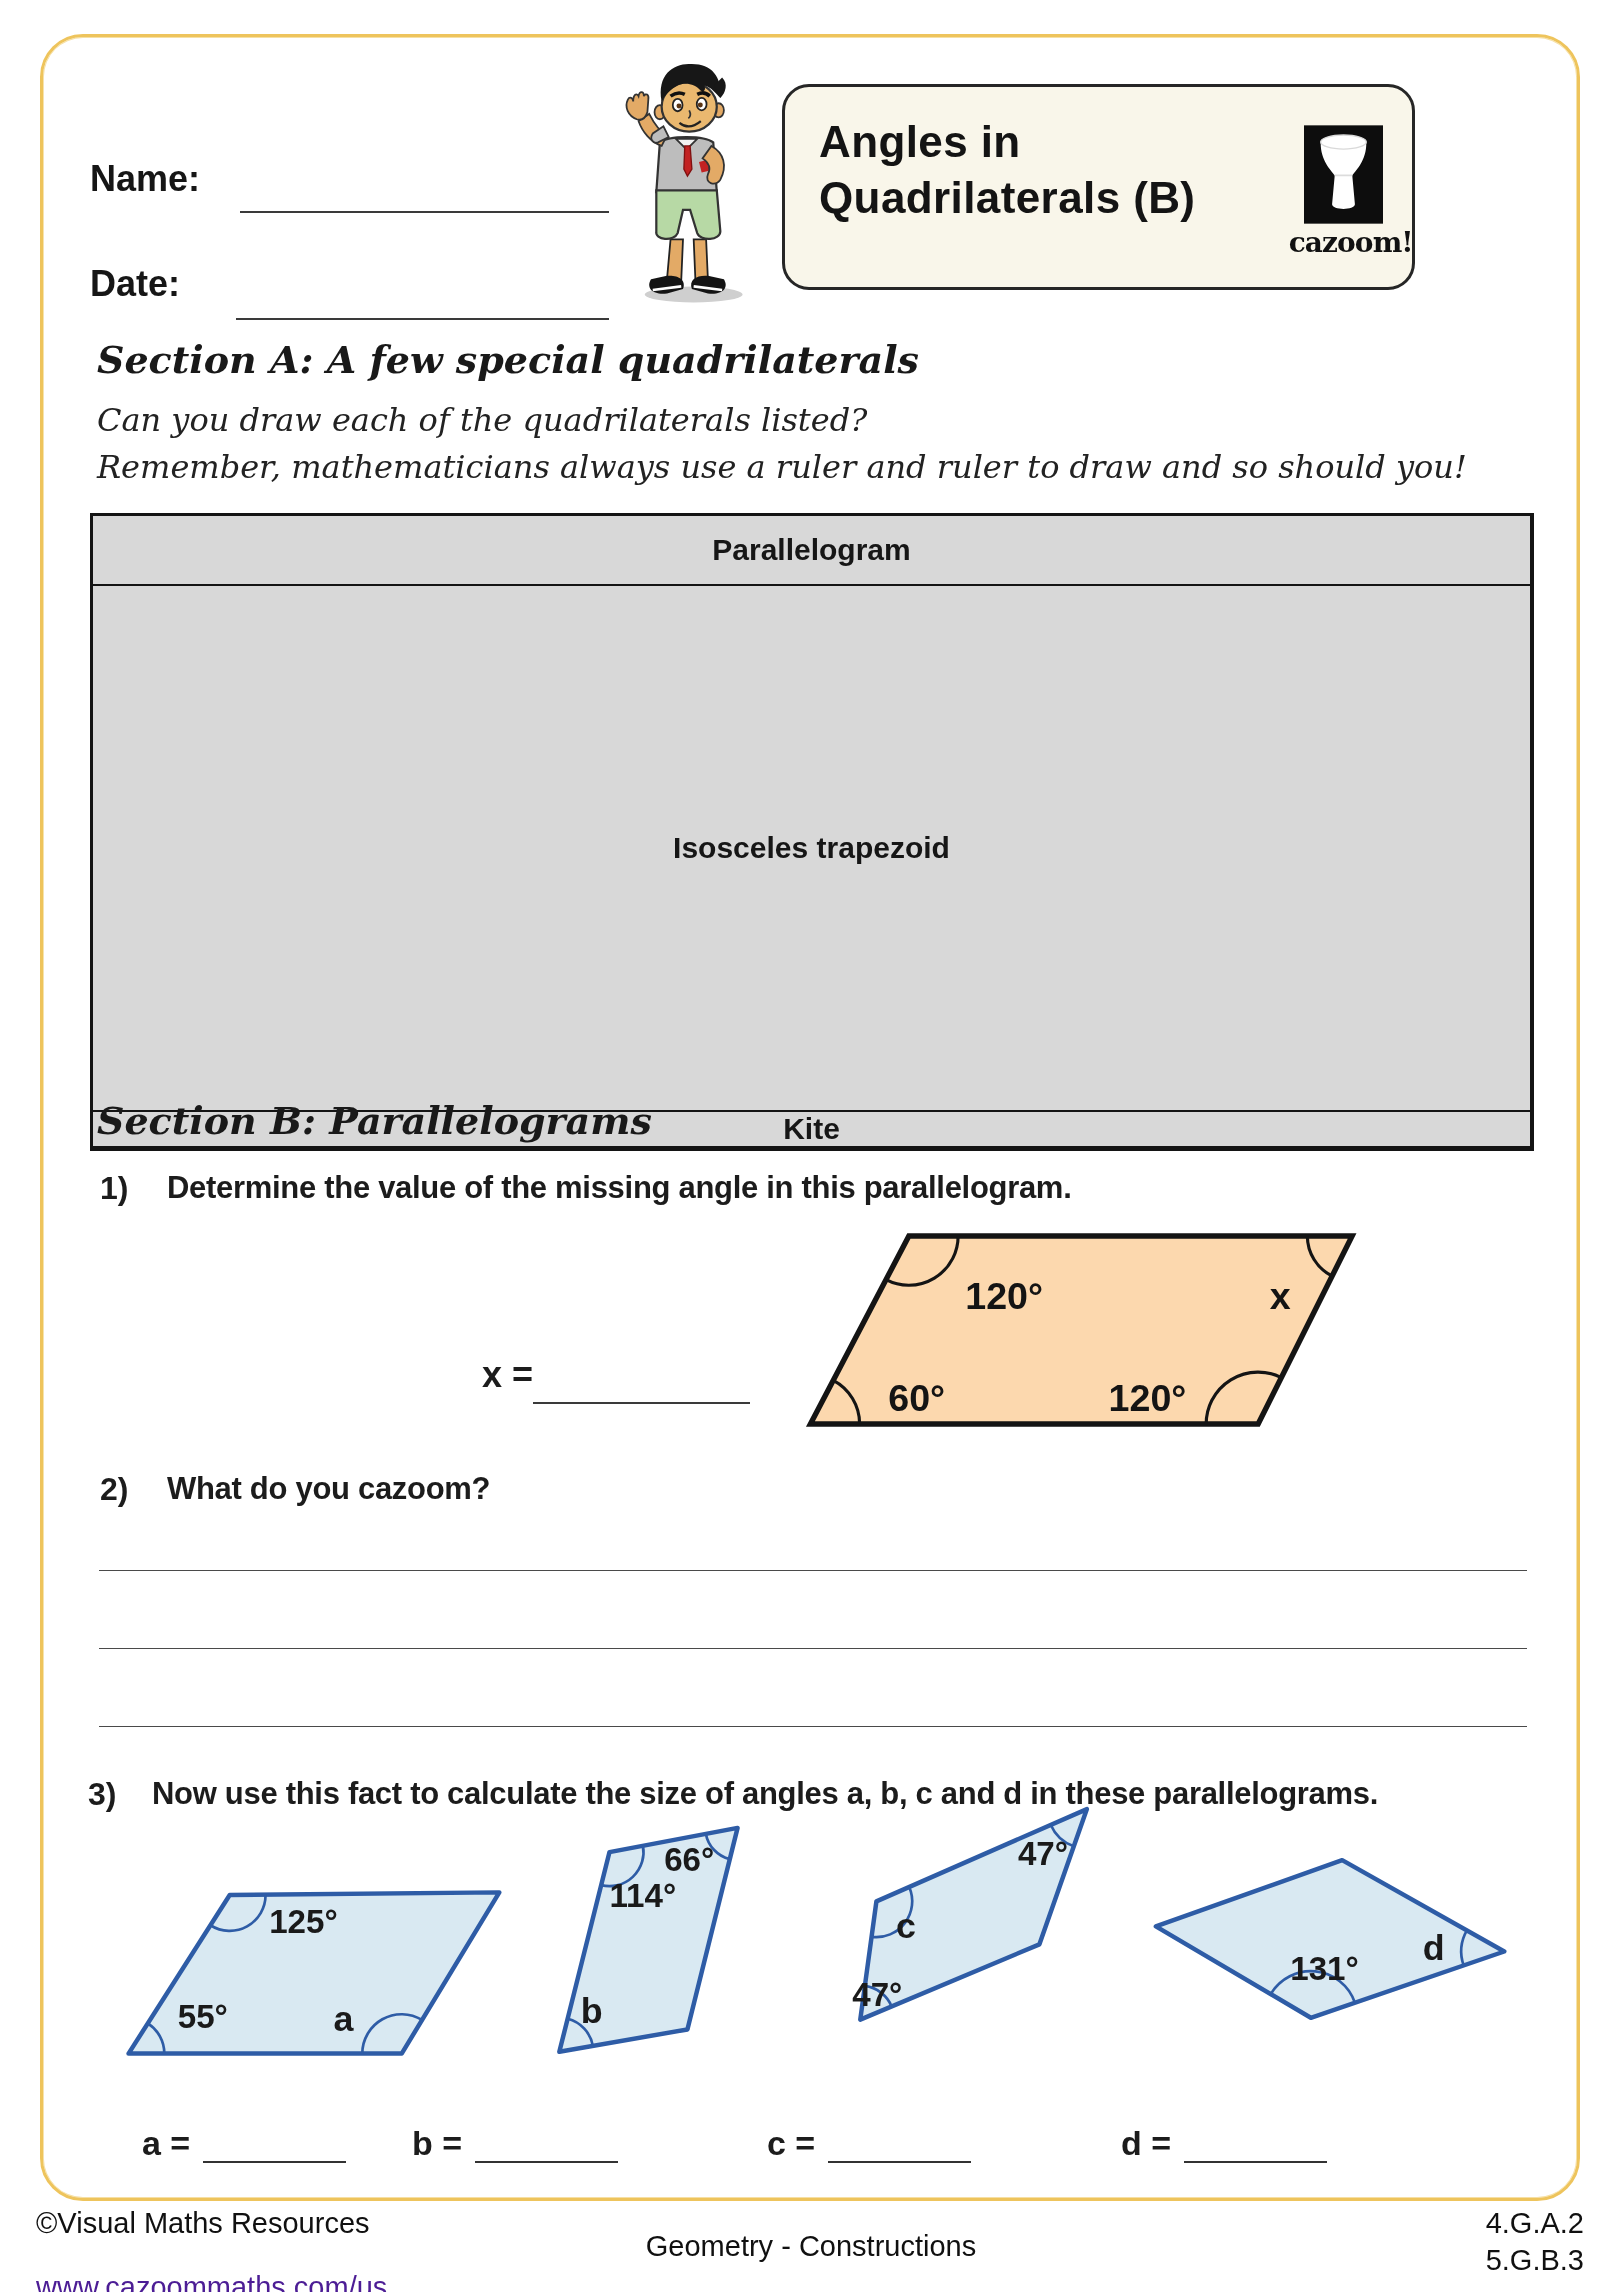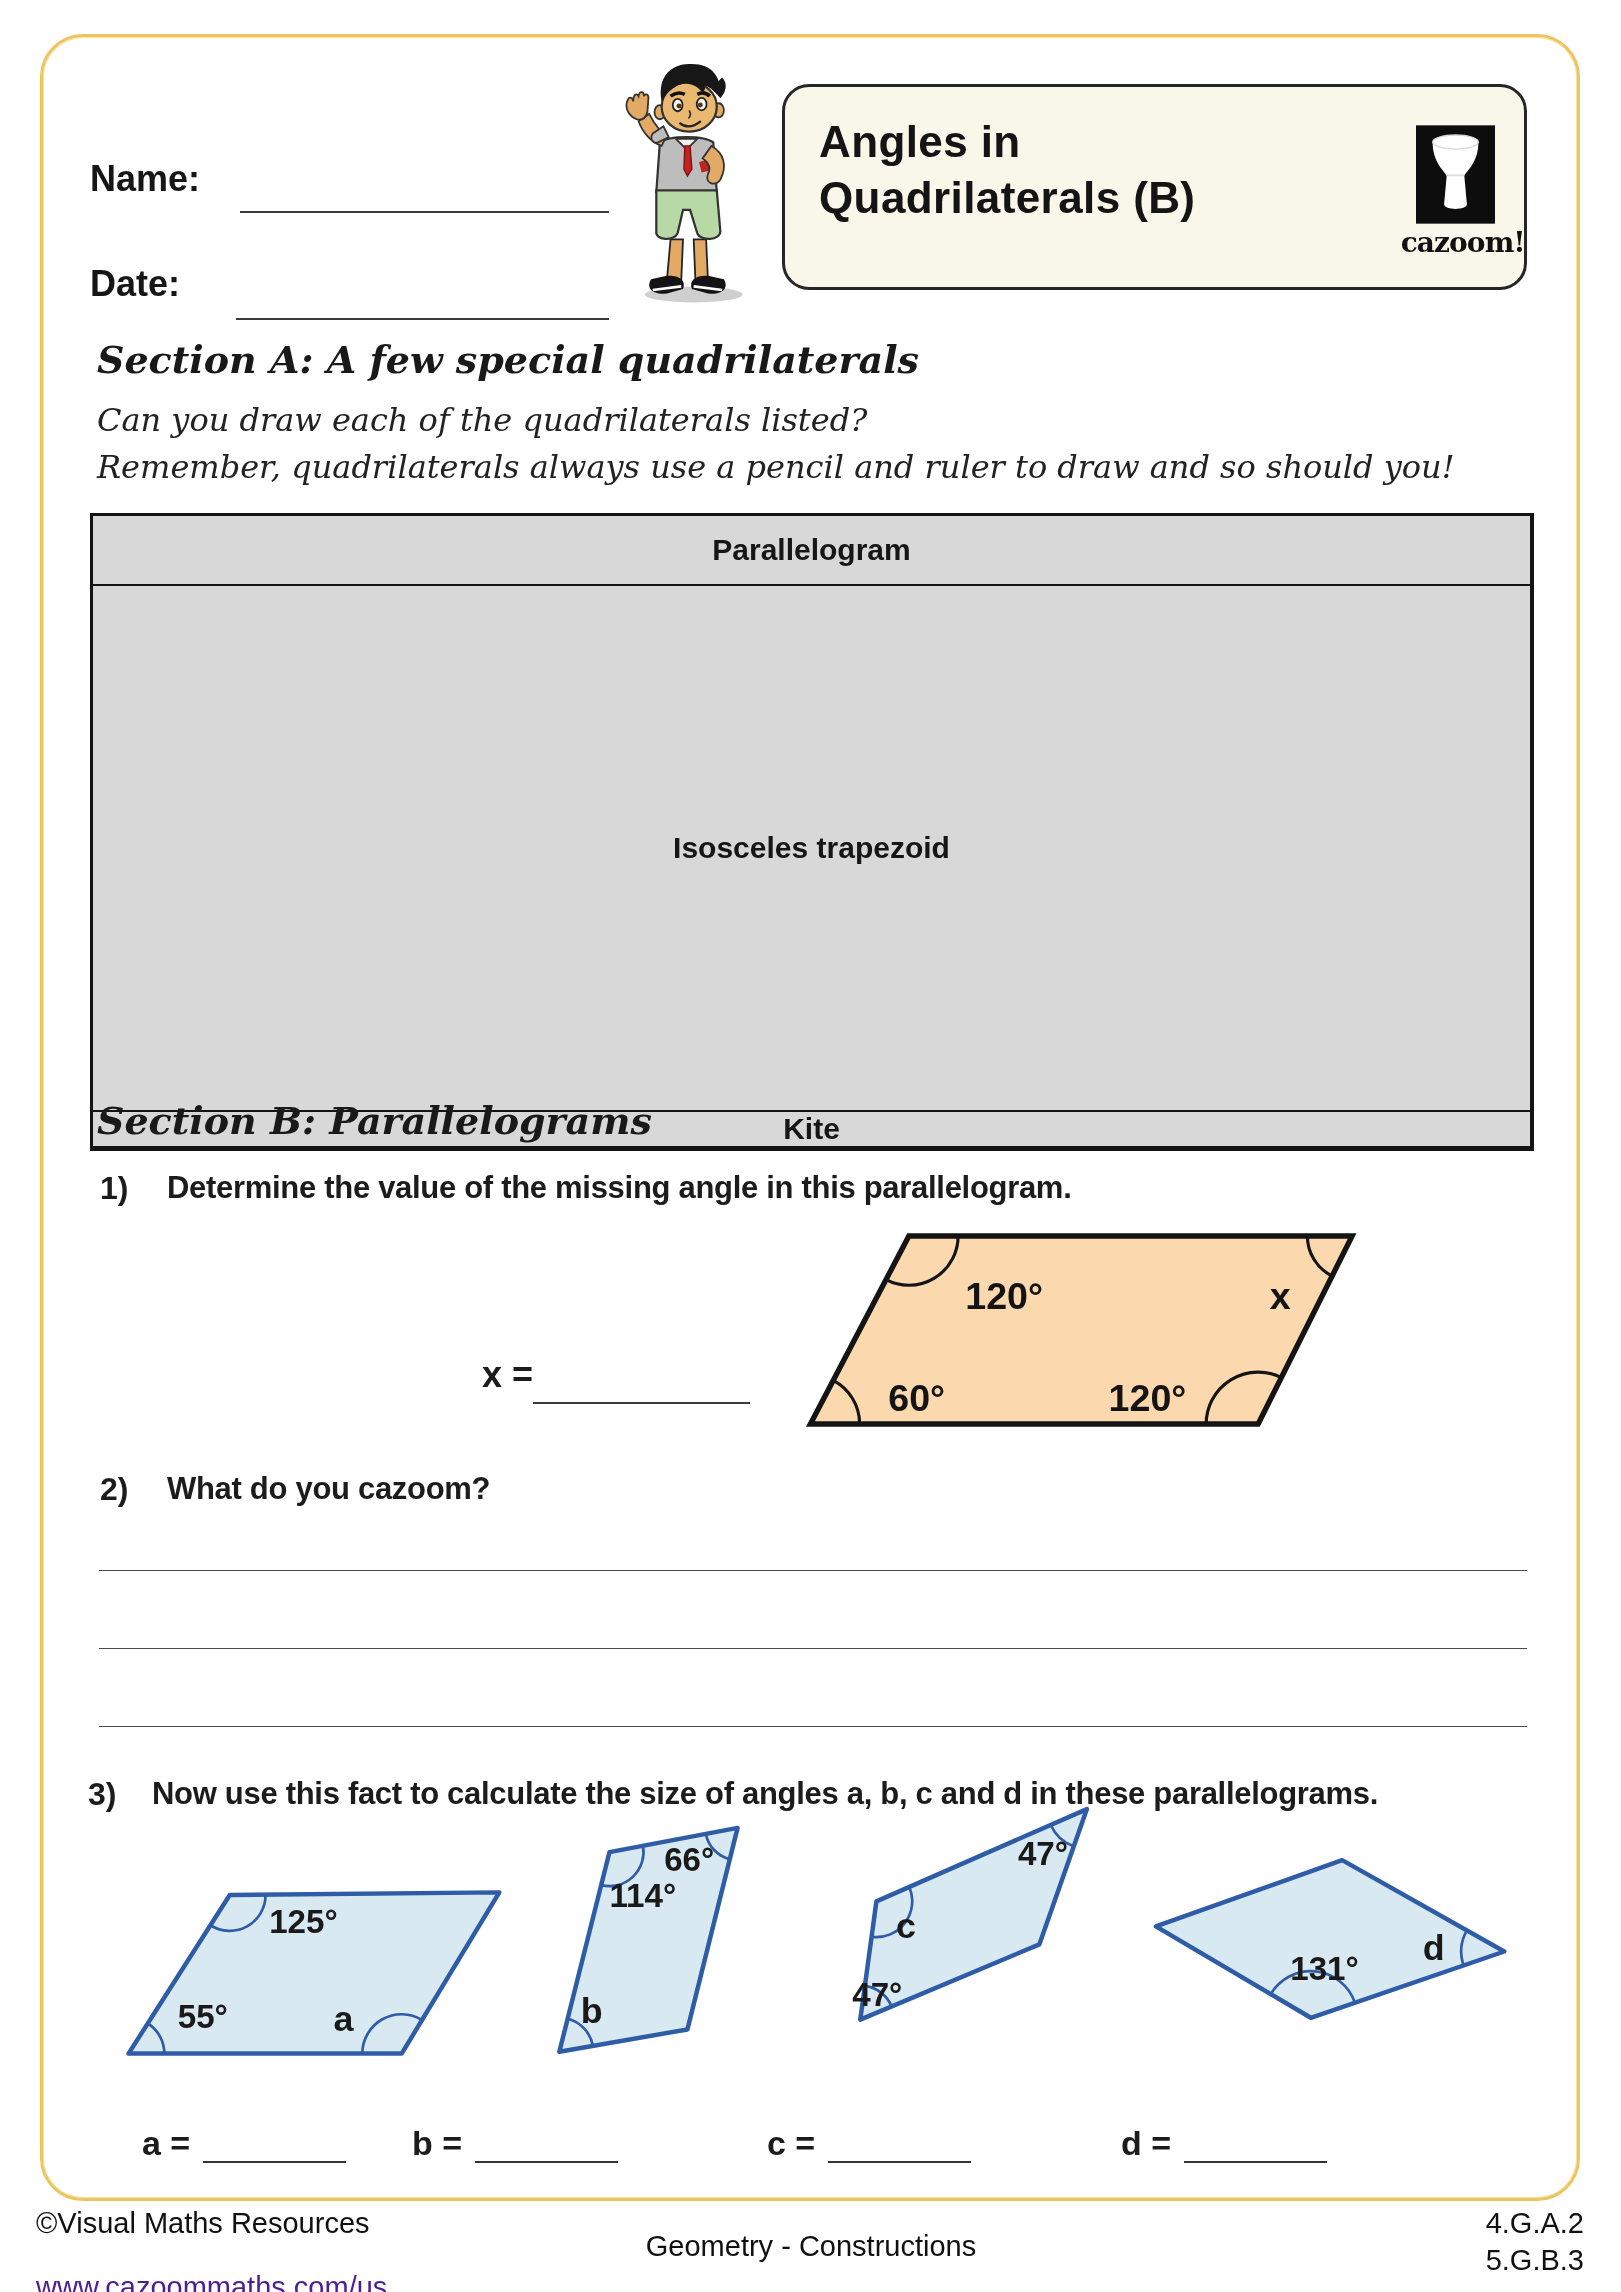--- a/index.html
+++ b/index.html
@@ -23,21 +23,21 @@
     box-shadow: 0 0 0 0.9px #f6e0a4 inset;
   }
   .abs { position: absolute; }
 
   
   .field-label { font-size: 36px; font-weight: 700; color: #161616; }
   .write-line { border-bottom: 2.7px solid #3a3a3a; height: 0; }
 
   .title-box {
     position: absolute; left: 782px; top: 84px;
-    width: 745px; height: 206px;
+    width: 633px; height: 206px;
     background: #f9f6ea;
     border: 3.6px solid #262626;
     border-radius: 27px;
   }
   .title-text {
     position: absolute; left: 34px; top: 27px;
     font-size: 44px; font-weight: 700; line-height: 1.28;
     letter-spacing: 0.4px; color: #141414;
   }
   .logo-wrap { position: absolute; right: 14.3px; top: 38px; width: 109px; text-align: center; }
@@ -137,21 +137,21 @@
         <path d="M19,20 C19,40 30,50 35,57 L32,90 C32,97 58,97 58,90 L55,57 C60,50 71,40 71,20 C71,13 19,13 19,20 Z" fill="#ffffff"></path>
         <ellipse cx="45" cy="19" rx="26" ry="8" fill="#fff" stroke="#d9d9d9" stroke-width="1.5"></ellipse>
         <path d="M35,57 L55,57" stroke="#dcdcdc" stroke-width="2"></path>
       </svg>
       <div class="logo-word">cazoom!</div>
     </div>
   </div>
 
   <div class="abs sec-title" style="left:97px; top:337px;">Section A:  A few special quadrilaterals</div>
   <div class="abs sec-inst" style="left:97px; top:401px;">Can you draw each of the quadrilaterals listed?</div>
-  <div class="abs sec-inst" style="left:97px; top:448px;">Remember, quadrilaterals always use a pencil and ruler to draw and so should you!</div>
+  <div class="abs sec-inst" style="left:97px; top:448px;">Remember, mathematicians always use a ruler and ruler to draw and so should you!</div>
 
   <div class="qtable">
     <div class="th">Parallelogram</div>
     <div class="th">Isosceles trapezoid</div>
     <div class="th">Kite</div>
     <div class="td"></div>
     <div class="td"></div>
     <div class="td"></div>
   </div>
 

